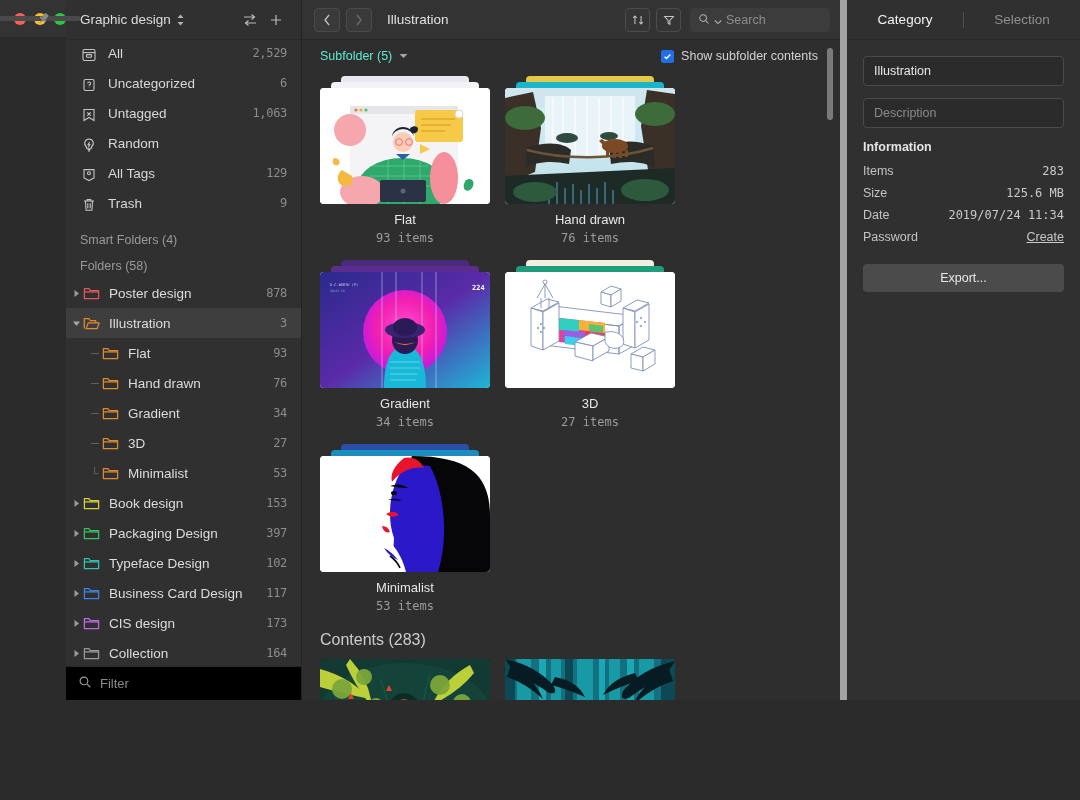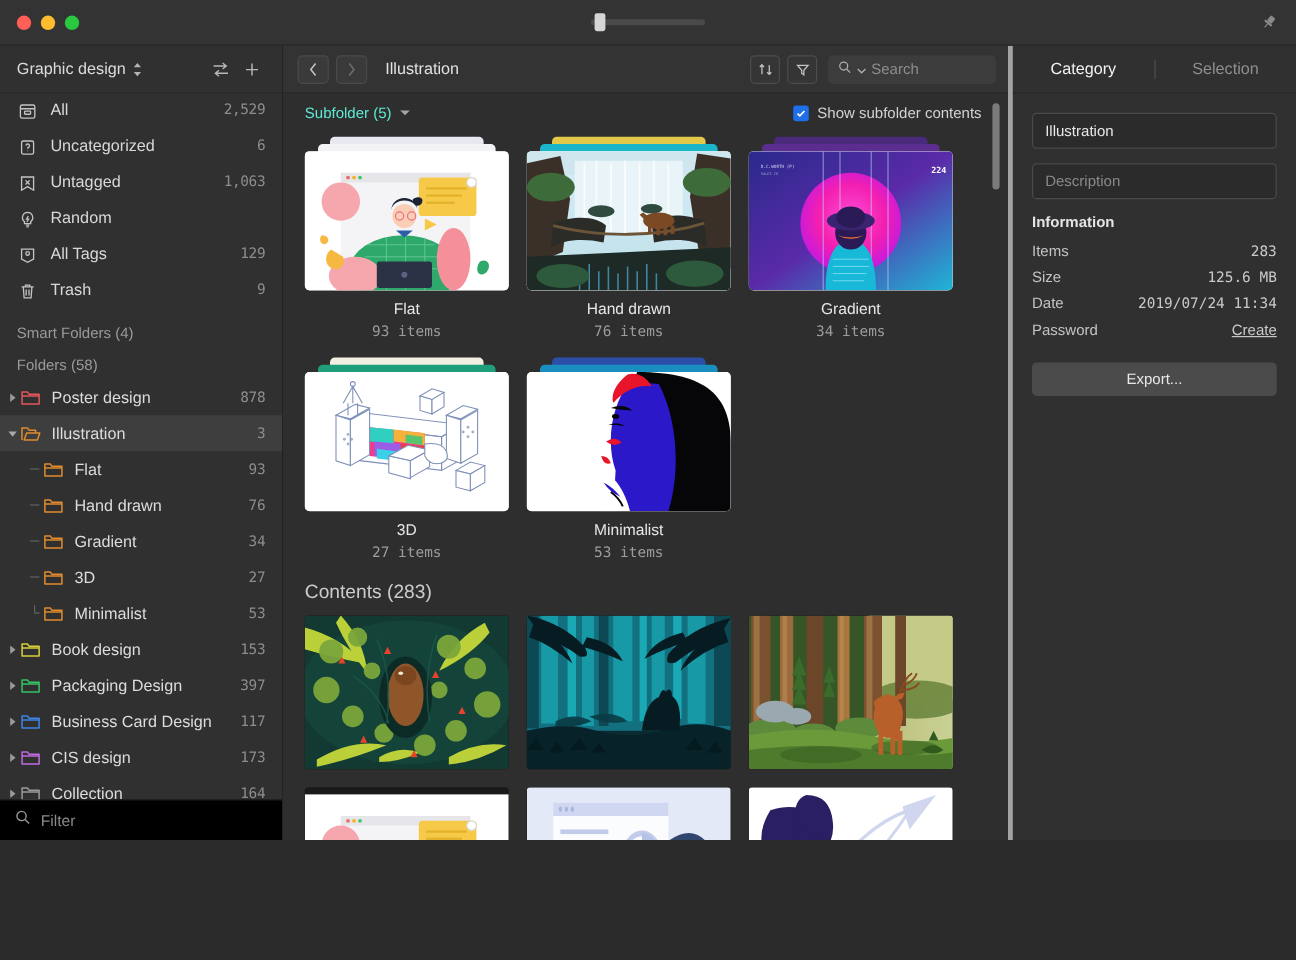--- a/index.html
+++ b/index.html
@@ -3,21 +3,21 @@
 <meta charset="utf-8">
 <style>
   * { box-sizing: border-box; margin: 0; padding: 0; }
   html, body {
     width: 1080px; height: 800px;
     background: #2b2b2b;
     font-family: "Liberation Sans", sans-serif;
     color: #d4d4d4;
     overflow: hidden;
   }
-  .app { position: relative; width: 1080px; height: 700px; display: flex; flex-direction: column; }
+  .app { position: relative; width: 1080px; height: 700px; display: flex; }
 
   
   .titlebar {
     height: 38px; background: #333333; position: relative;
     display: flex; align-items: center; flex: none;
     border-bottom: 1px solid #262626;
   }
   .traffic { display: flex; gap: 8px; margin-left: 14px; }
   .light { width: 12px; height: 12px; border-radius: 50%; }
   .l-red { background: #ff5f57; }
@@ -150,21 +150,21 @@
   .icard { width: 170px; height: 128px; border-radius: 3px; overflow: hidden; position: relative; background:#1a1a1a; }
 
   .cscrollbar {
     position: absolute; right: 7px; top: 48px; width: 6px; height: 72px;
     background: #7a7a7a; border-radius: 3px;
   }
 
   
   .inspector {
     width: 240px; flex: none; background: #303030;
-    border-left: 4px solid #a3a3a3; display: flex; flex-direction: column;
+    border-left: 7px solid #a3a3a3; display: flex; flex-direction: column;
   }
   .insp-tabs { height: 40px; flex: none; display: flex; align-items: center; border-bottom: 1px solid #292929; }
   .insp-tab { flex: 1; text-align: center; font-size: 13.5px; color: #8f8f8f; }
   .insp-tab.active { color: #f2f2f2; }
   .insp-div { width: 1px; height: 16px; background: #4e4e4e; }
   .insp-body { padding: 16px; }
   .field {
     height: 30px; border: 1px solid #4a4a4a; border-radius: 4px; background: #2b2b2b;
     display: flex; align-items: center; padding: 0 10px; font-size: 12.5px; margin-bottom: 12px;
   }
@@ -390,20 +390,33 @@
                 <svg width="9" height="9" viewBox="0 0 9 9">
                   <path d="M2.5 1 L7 4.5 L2.5 8 Z" fill="#9a9a9a"></path>
                 </svg>
               </span>
               <span class="fld-icon"><svg width="17" height="15" viewBox="0 0 17 15" fill="none" stroke="#35c463" stroke-width="1.25" stroke-linejoin="round">
     <path d="M1.4 12.6V2.7h4.5l1.4 1.9h8.3v8z"></path>
                   <path d="M1.4 5.9h14.2"></path>
                 </svg></span>
               <span class="fld-label">Packaging Design</span>
               <span class="nav-count">397</span>
+            </div>
+            <div class="folder-row">
+              <span class="twisty">
+                <svg width="9" height="9" viewBox="0 0 9 9">
+                  <path d="M2.5 1 L7 4.5 L2.5 8 Z" fill="#9a9a9a"></path>
+                </svg>
+              </span>
+              <span class="fld-icon"><svg width="17" height="15" viewBox="0 0 17 15" fill="none" stroke="#2ec4b6" stroke-width="1.25" stroke-linejoin="round">
+    <path d="M1.4 12.6V2.7h4.5l1.4 1.9h8.3v8z"></path>
+                  <path d="M1.4 5.9h14.2"></path>
+                </svg></span>
+              <span class="fld-label">Typeface Design</span>
+              <span class="nav-count">102</span>
             </div>
             <div class="folder-row">
               <span class="twisty">
                 <svg width="9" height="9" viewBox="0 0 9 9">
                   <path d="M2.5 1 L7 4.5 L2.5 8 Z" fill="#9a9a9a"></path>
                 </svg>
               </span>
               <span class="fld-icon"><svg width="17" height="15" viewBox="0 0 17 15" fill="none" stroke="#3d84e8" stroke-width="1.25" stroke-linejoin="round">
     <path d="M1.4 12.6V2.7h4.5l1.4 1.9h8.3v8z"></path>
                   <path d="M1.4 5.9h14.2"></path>

